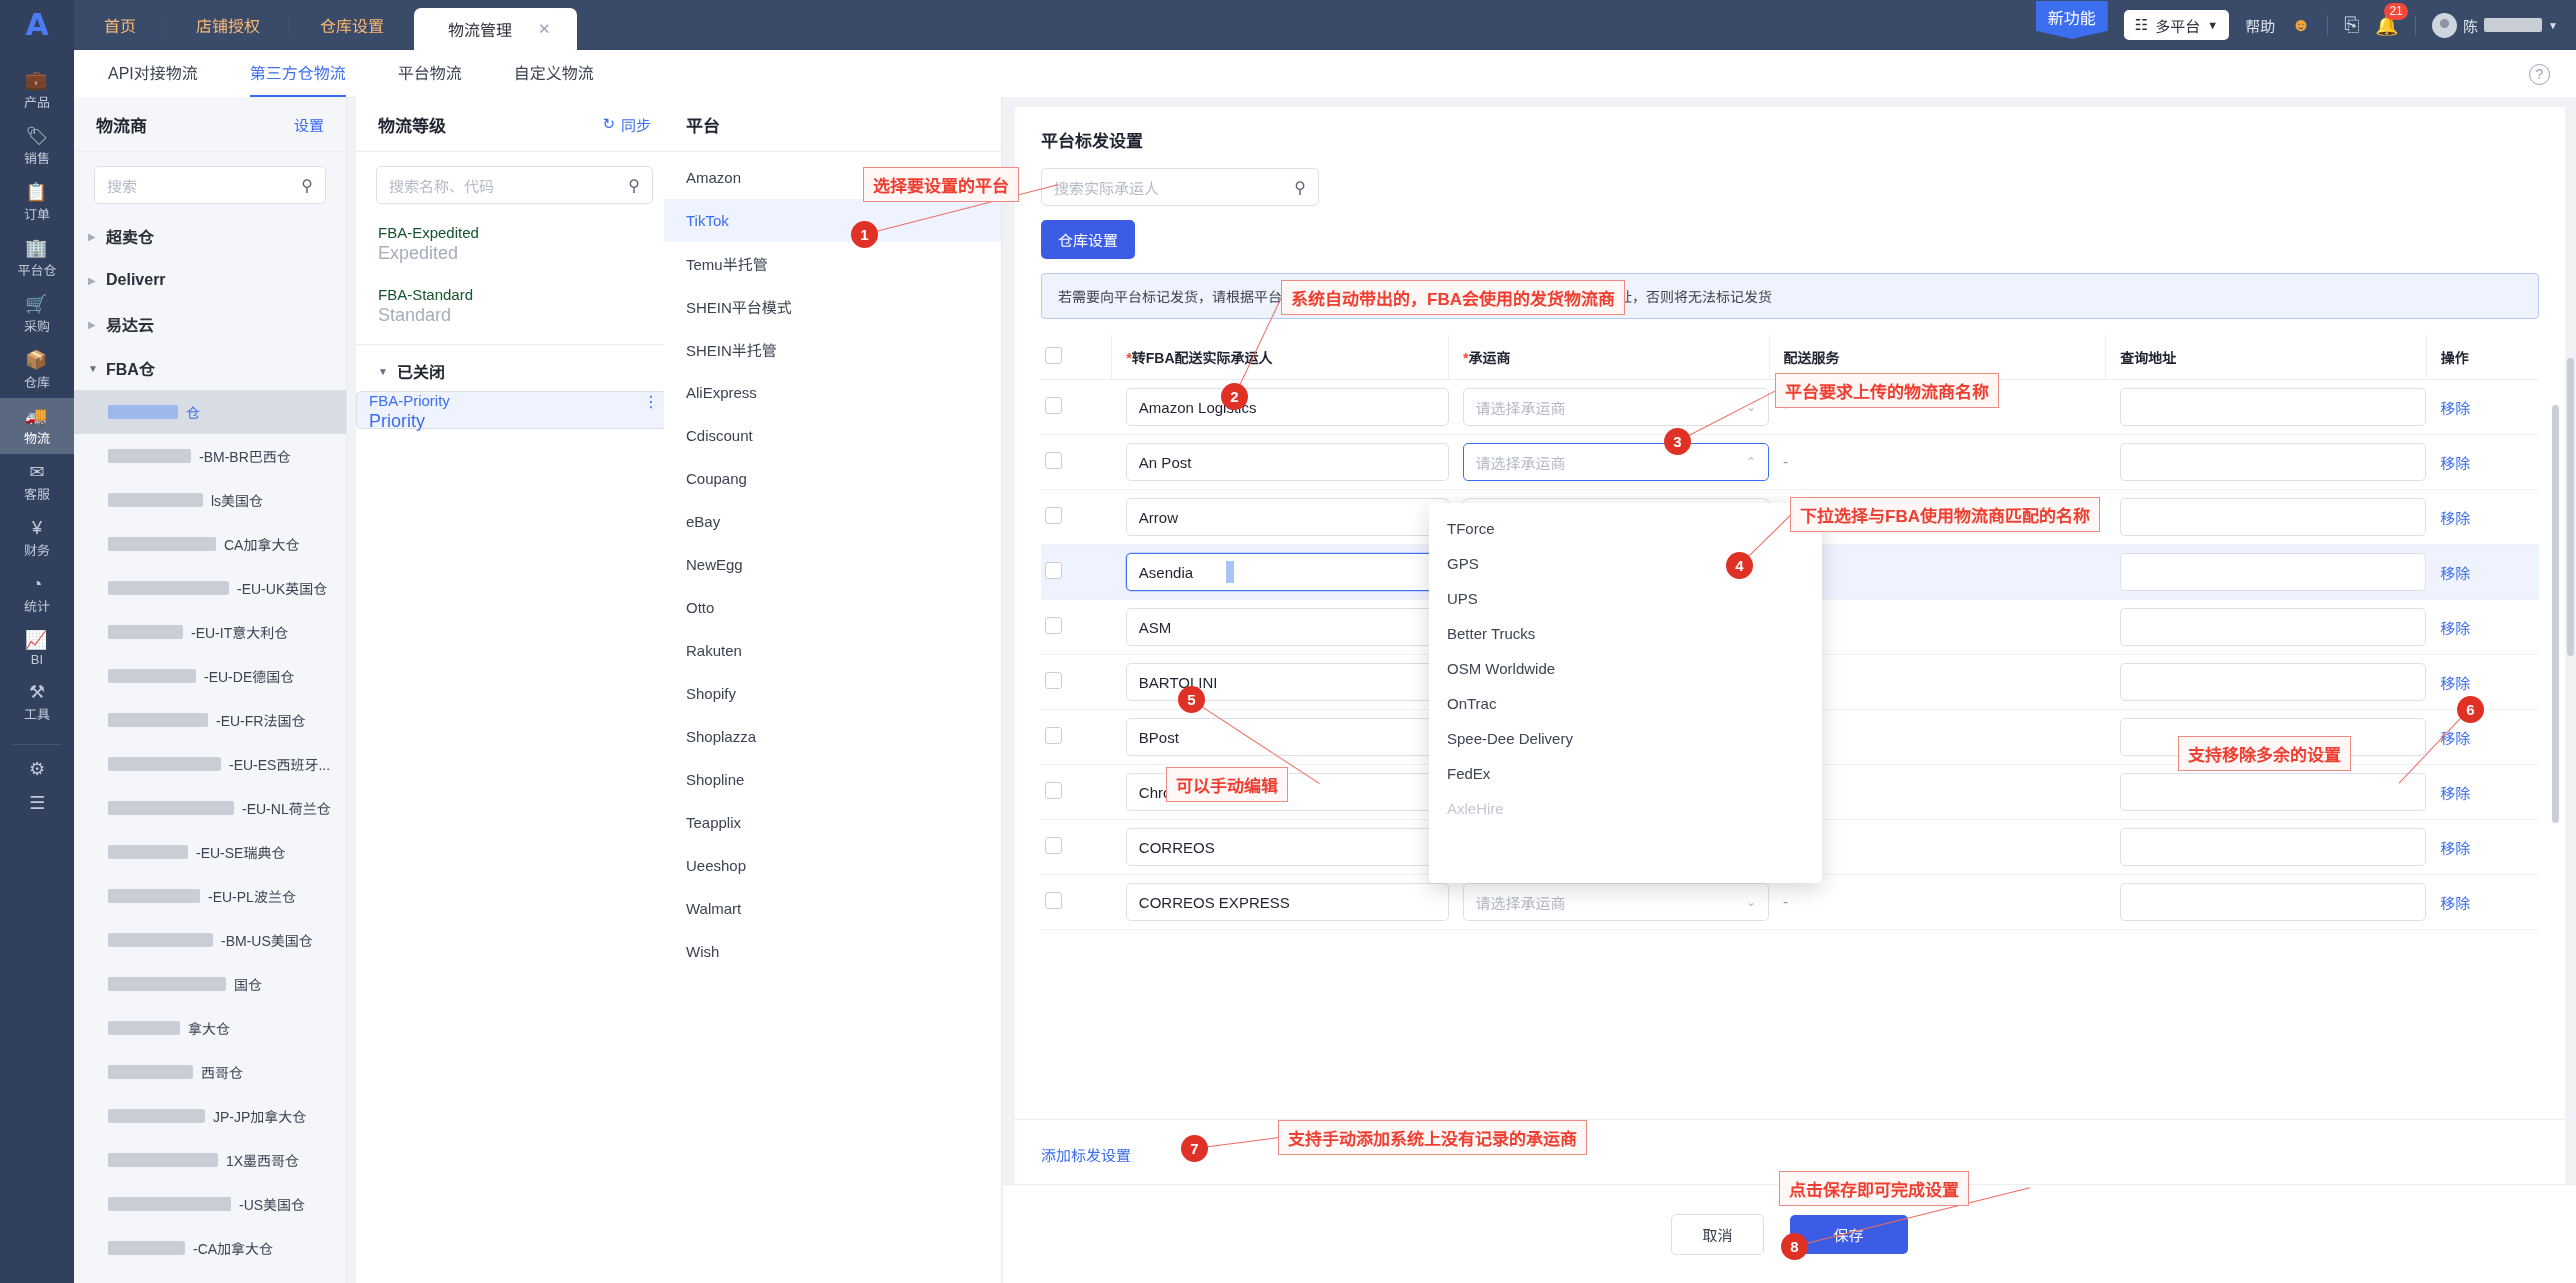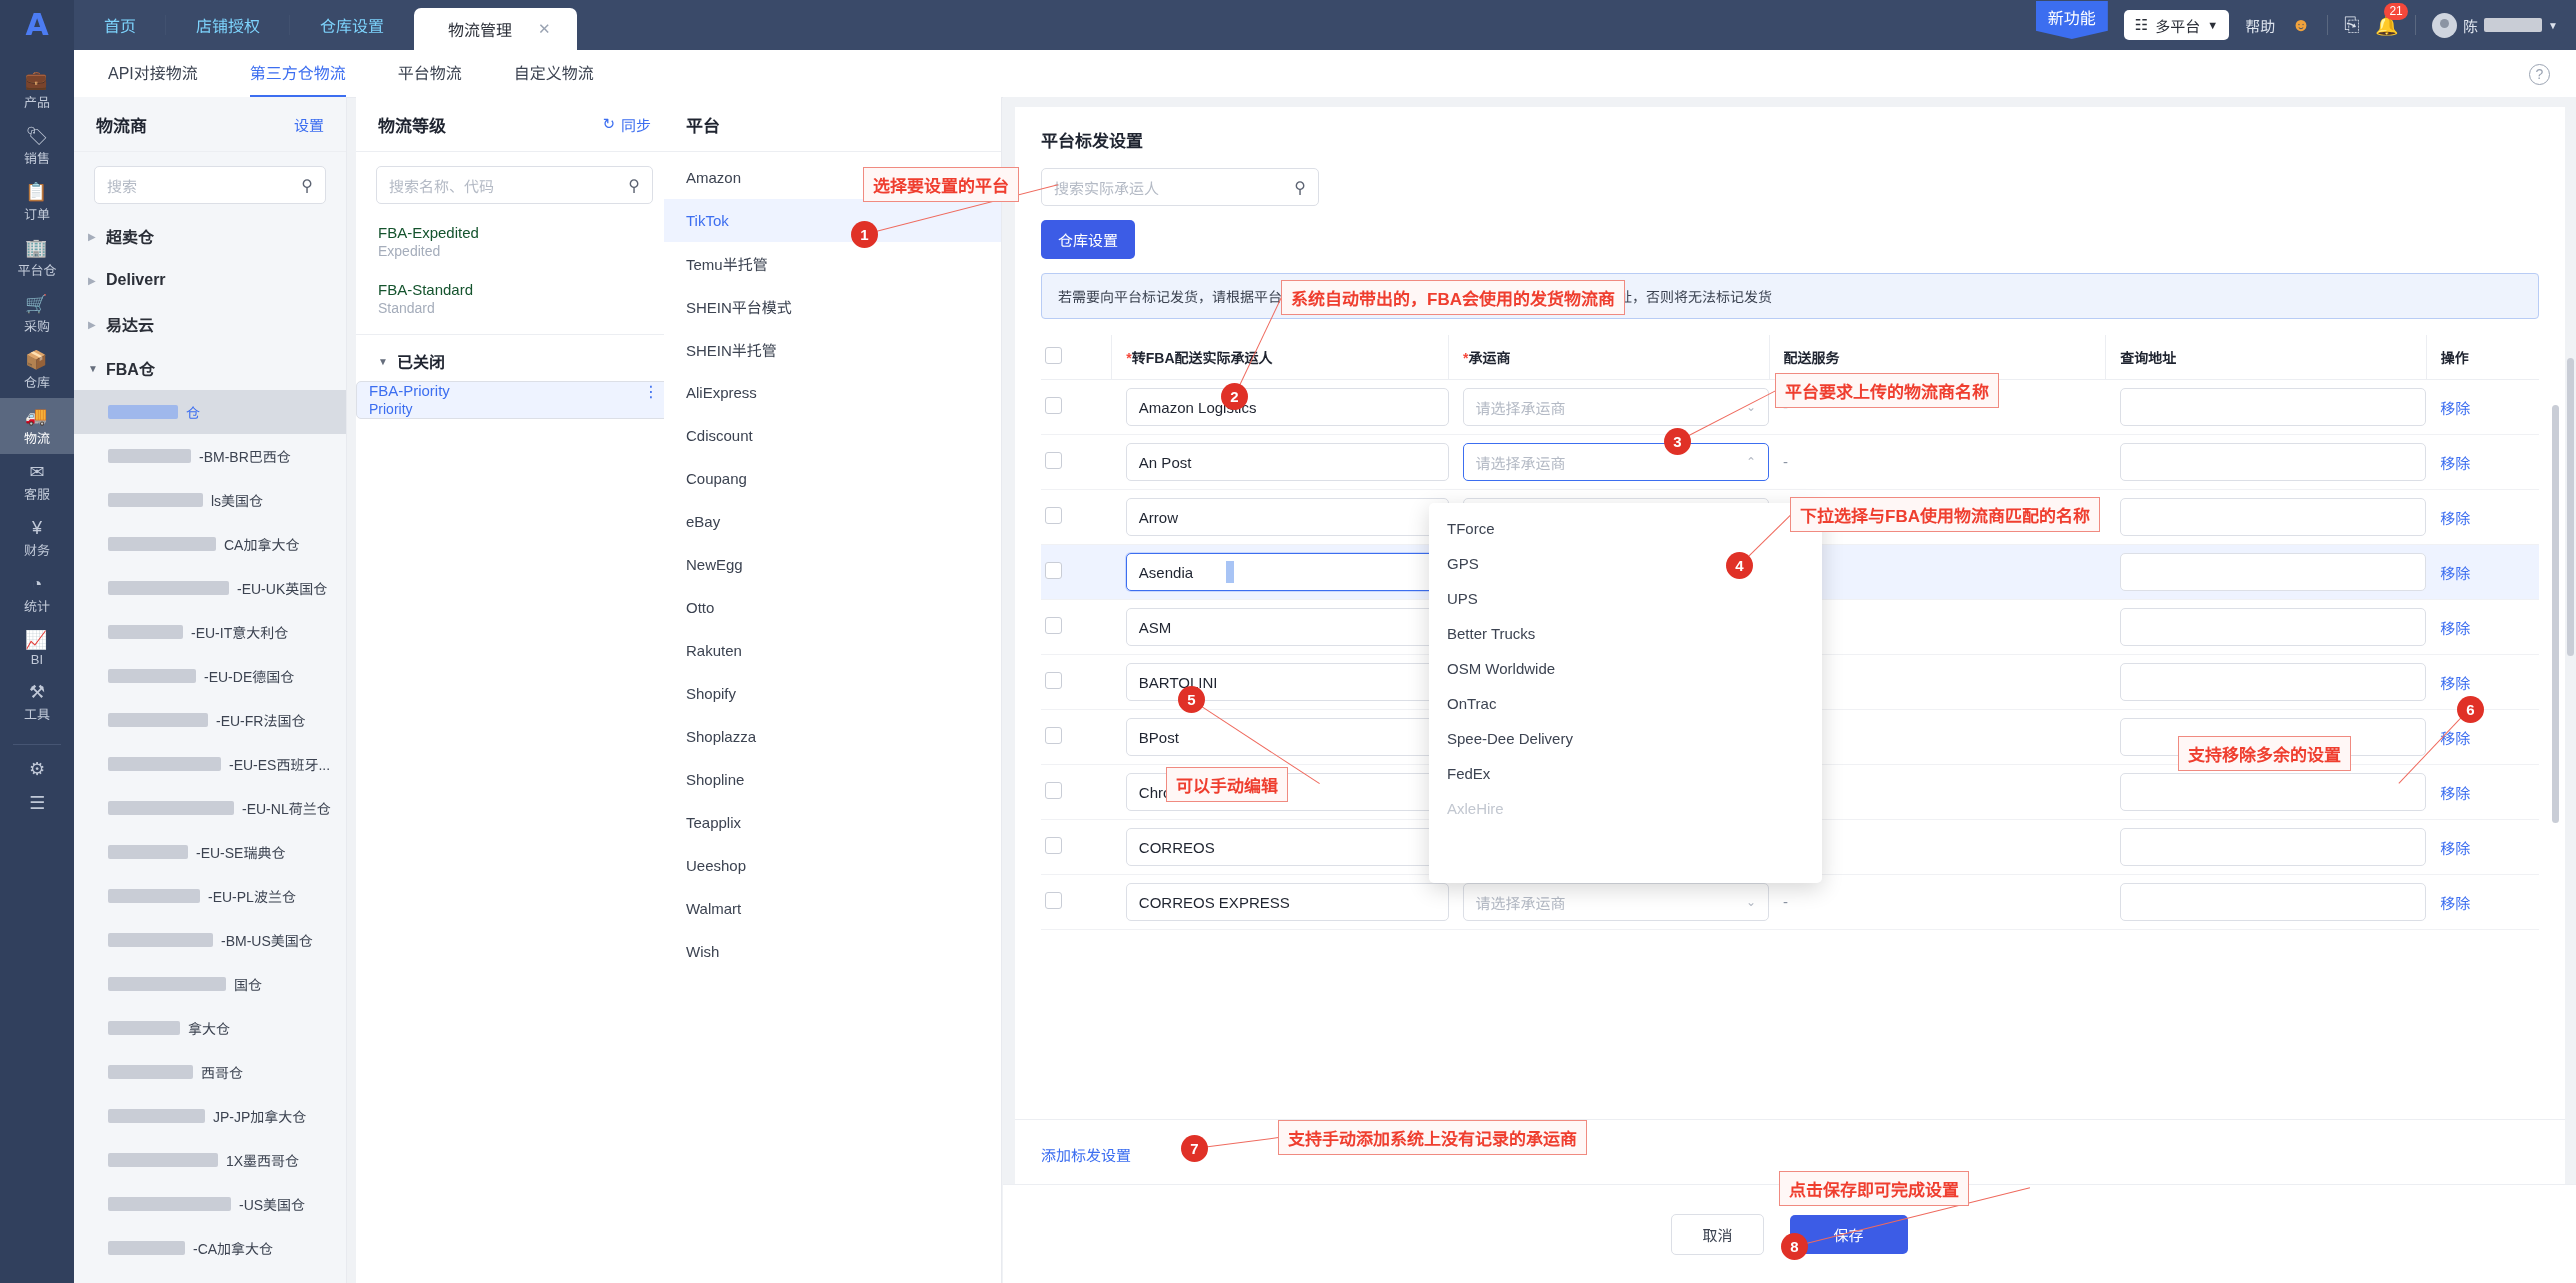--- a/index.html
+++ b/index.html
@@ -17,21 +17,21 @@
     background: #3a4b६9; background: #3a4a69; display: flex; align-items: flex-end;
   }
   .logo-box {
     width: 74px; height: 50px; background: #31405d;
     display: flex; align-items: center; justify-content: center;
   }
   .logo-glyph { color: #4c7cf3; font-size: 30px; font-weight: 700; line-height: 1; font-family: "DejaVu Sans", sans-serif; }
   .tabstrip { display: flex; align-items: flex-end; height: 50px; }
   .tb-tab {
     height: 50px; display: flex; align-items: center; padding: 0 30px;
-    color: #7dd3fc; font-size: 16px; position: relative;
+    color: #fdba74; font-size: 16px; position: relative;
   }
   .tb-tab .sep { position: absolute; right: 0; top: 15px; height: 20px; width: 1px; background: #55648048; }
   .tb-tab.active {
     background: #ffffff; color: #2b2f38; border-radius: 7px 7px 0 0;
     height: 42px; margin-bottom: 0; padding: 0 26px 0 34px; font-size: 16px;
   }
   .tb-close { margin-left: 26px; color: #9aa3b2; font-size: 15px; }
   .topright { margin-left: auto; display: flex; align-items: center; height: 50px; padding-right: 18px; gap: 16px; }
   .newfn {
     background: #3c6ef0; color: #fff; font-size: 16px; padding: 4px 12px 10px;
@@ -99,21 +99,21 @@
   .tree-row.group { font-weight: 700; font-size: 16px; }
   .tree-row.leaf { padding-left: 34px; font-size: 14px; color: #3c4351; }
   .tree-row.selected { background: #d8dce3; }
   .caret { color: #a5adbb; font-size: 10px; width: 10px; }
   .caret.down { color: #666e7d; }
   .provider-scroll { height: 1064px; overflow: hidden; }
 
   #col-level { left: 356px; width: 318px; border-right: 1px solid #e8eaef; }
   .lvl-item { padding: 10px 22px 12px; }
   .lvl-name { font-size: 15px; color: #14532d; }
-  .lvl-code { font-size: 14px; color: #a5adbb; margin-top: 2px; }
+  .lvl-code { font-size: 18px; color: #a5adbb; margin-top: 2px; }
   .lvl-sep { height: 1px; background: #eceef2; margin: 6px 0 0; }
   .lvl-group { display: flex; align-items: center; gap: 9px; padding: 14px 22px 8px; font-size: 16px; font-weight: 700; color: #1f2430; }
   .lvl-item.sel { background: #eef3ff; display: flex; align-items: flex-start; justify-content: space-between; }
   .lvl-item.sel .lvl-name, .lvl-item.sel .lvl-code { color: #3c6ef0; }
   .dots { color: #3c6ef0; font-size: 16px; letter-spacing: 1px; }
 
   #col-platform { left: 664px; width: 338px; border-right: 1px solid #e8eaef; }
   #col-platform .col-head { justify-content: flex-start; }
   .plat-list { padding-top: 4px; }
   .plat { height: 43px; display: flex; align-items: center; padding-left: 22px; font-size: 15px; color: #3c4351; }

